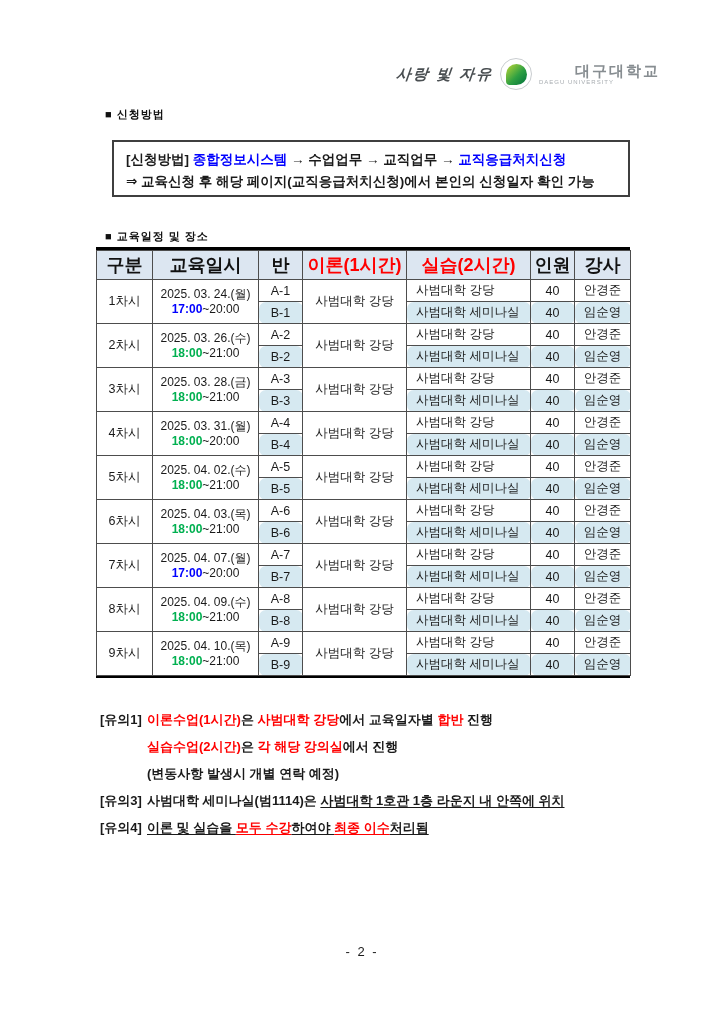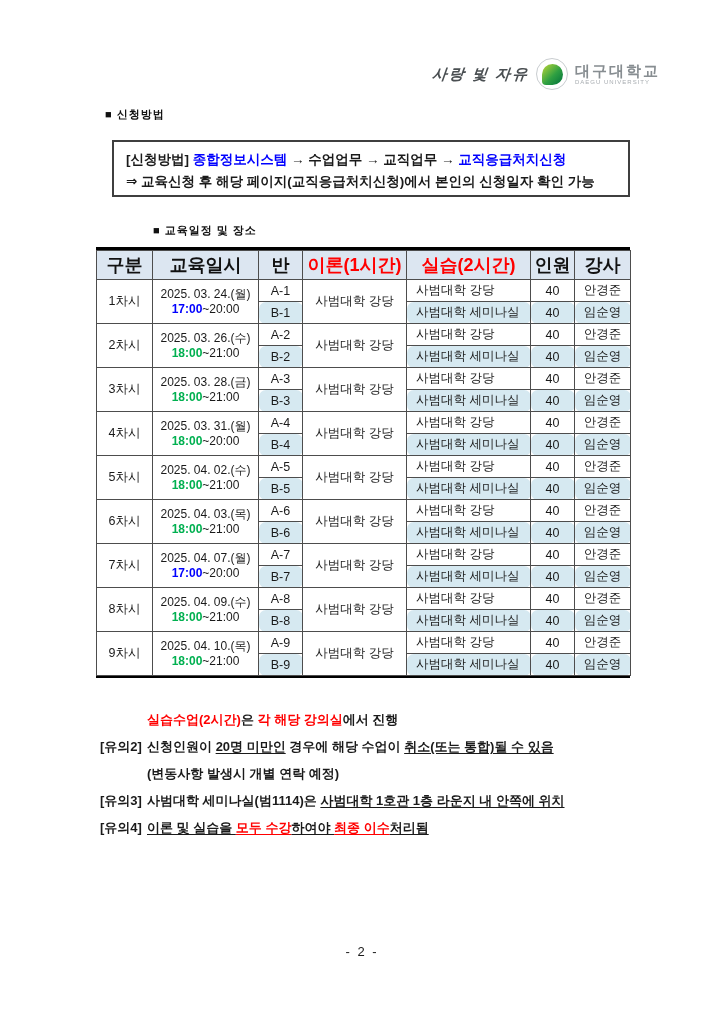--- a/index.html
+++ b/index.html
@@ -9,28 +9,28 @@
 
   
   .logo { position:absolute; top:58px; right:64px; display:flex; align-items:center; gap:7px; }
   .slogan { font-size:15px; font-weight:bold; font-style:italic; color:#4a4f52; letter-spacing:2px;
     transform:skewX(-6deg); }
   .logo-mark { width:32px; height:32px; border-radius:50%; border:1px solid #c9cdd0; background:#fff;
     display:flex; align-items:center; justify-content:center; }
   .logo-mark-inner { width:21px; height:21px; border-radius:50% 50% 50% 4px;
     background:linear-gradient(135deg,#a6ce39 10%,#2fa042 55%,#00703c 100%); }
   .logo-text { line-height:1.05; }
-  .logo-kr { font-size:15px; font-weight:bold; color:#878d91; letter-spacing:2px; }
+  .logo-kr { font-size:15px; font-weight:bold; color:#878d91; letter-spacing:2px;margin-left:36px; }
   .logo-en { font-size:6px; color:#a8adb1; letter-spacing:1px; }
 
   
   .sec-title { position:absolute; left:105px; font-size:11px; font-weight:bold; color:#111;
     letter-spacing:1px; }
   .sec1-title { top:107px; }
-  .sec2-title { top:223px;margin-left:48px; }
+  .sec2-title { top:229px; }
 
   
   .method-box { position:absolute; left:112px; top:140px; width:518px; height:57px;
     border:2px solid #3f3f3f; padding:7px 18px 0 12px; font-size:13.5px; font-weight:bold;
     line-height:22px; }
   .seg-blk { color:#1a1a1a; }
   .seg-red { color:#ff0000; }
   .seg-blue { color:#0000ff; }
   .seg-u { text-decoration:underline; text-underline-offset:2px; }
 
@@ -237,20 +237,20 @@
           <td class="c-class shade">B-9</td>
           <td class="c-place shade">사범대학 세미나실</td>
           <td class="c-count shade">40</td>
           <td class="c-teacher shade">임순영</td>
         </tr>
       </tbody>
   </table>
 </div>
 
 <div class="notes">
+    <div class="note-line"><span class="note-label">[유의1]</span><span><span class="seg-red">이론수업(1시간)</span><span class="seg-blk">은 </span><span class="seg-red">사범대학 강당</span><span class="seg-blk">에서 교육일자별 </span><span class="seg-red">합반</span><span class="seg-blk"> 진행</span></span></div>
     <div class="note-line"><span class="note-label"></span><span><span class="seg-red">실습수업(2시간)</span><span class="seg-blk">은 </span><span class="seg-red">각 해당 강의실</span><span class="seg-blk">에서 진행</span></span></div>
-    <div class="note-line"><span class="note-label">[유의2]</span><span><span class="seg-blk">신청인원이 </span><span class="seg-blk seg-u">20명 미만인</span><span class="seg-blk"> 경우에 해당 수업이 </span><span class="seg-blk seg-u">취소(또는 통합)될 수 있음</span></span></div>
     <div class="note-line"><span class="note-label"></span><span><span class="seg-blk">(변동사항 발생시 개별 연락 예정)</span></span></div>
     <div class="note-line"><span class="note-label">[유의3]</span><span><span class="seg-blk">사범대학 세미나실(범1114)은 </span><span class="seg-blk seg-u">사범대학 1호관 1층 라운지 내 안쪽에 위치</span></span></div>
     <div class="note-line"><span class="note-label">[유의4]</span><span><span class="seg-blk seg-u">이론 및 실습을 </span><span class="seg-red seg-u">모두 수강</span><span class="seg-blk seg-u">하여야 </span><span class="seg-red seg-u">최종 이수</span><span class="seg-blk seg-u">처리됨</span></span></div>
   </div>
 
 <div class="page-num">- 2 -</div>
 
 </body></html>

